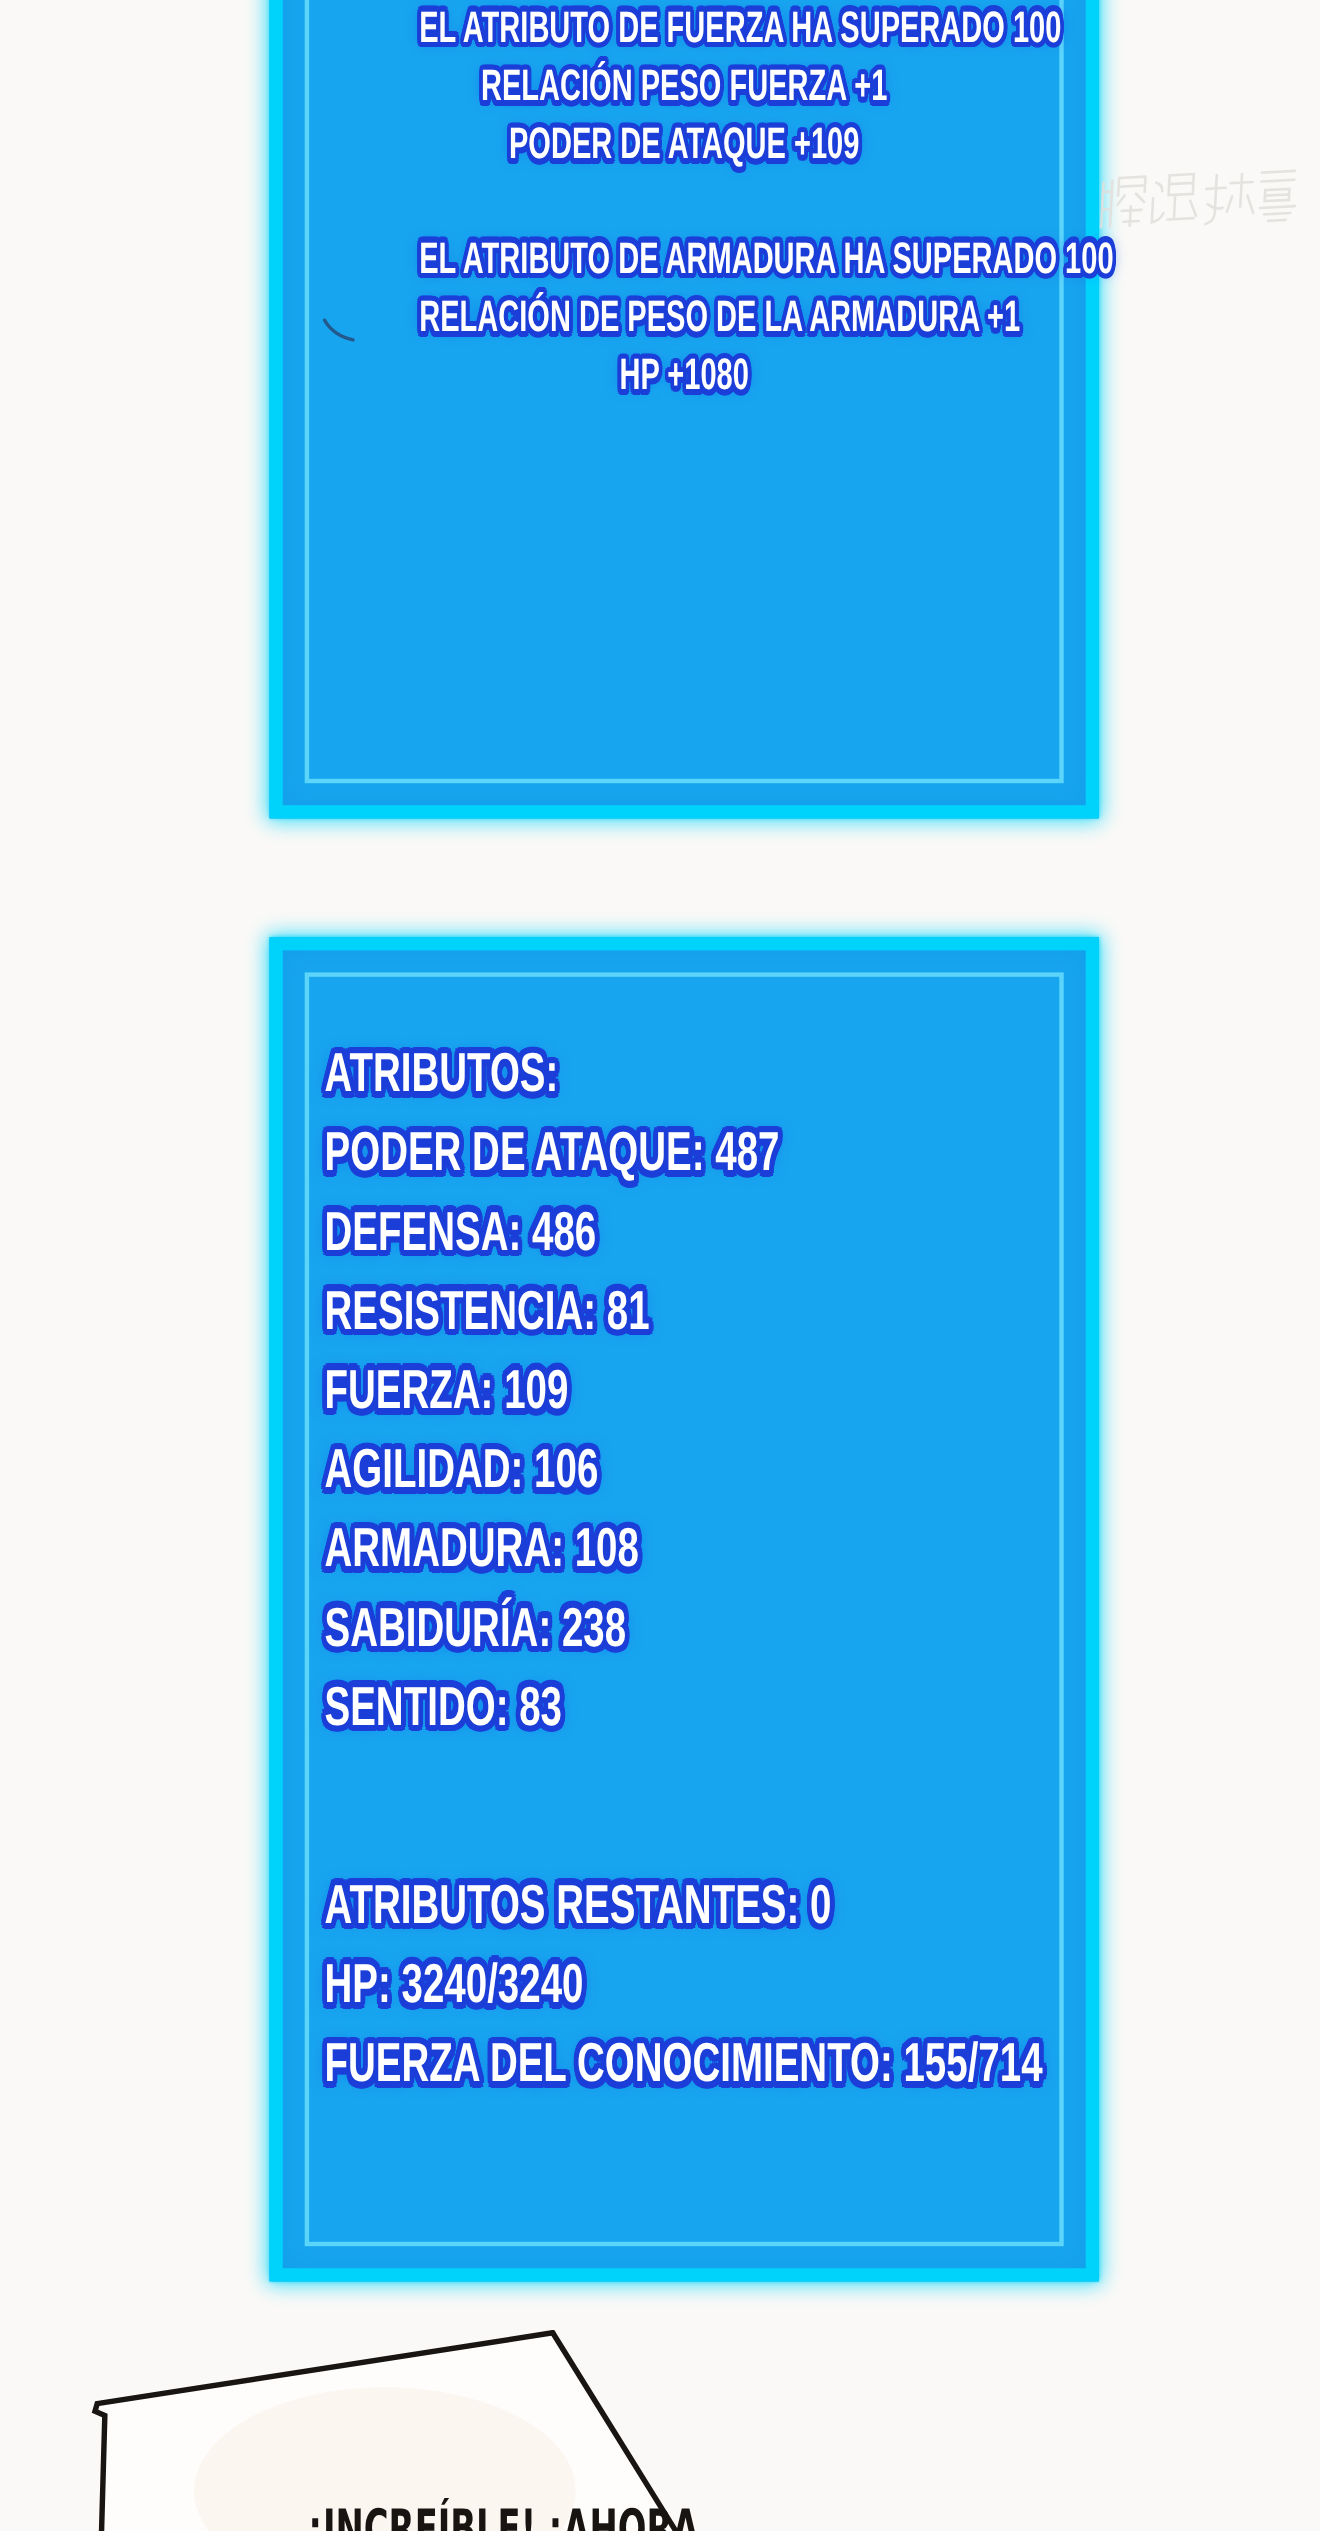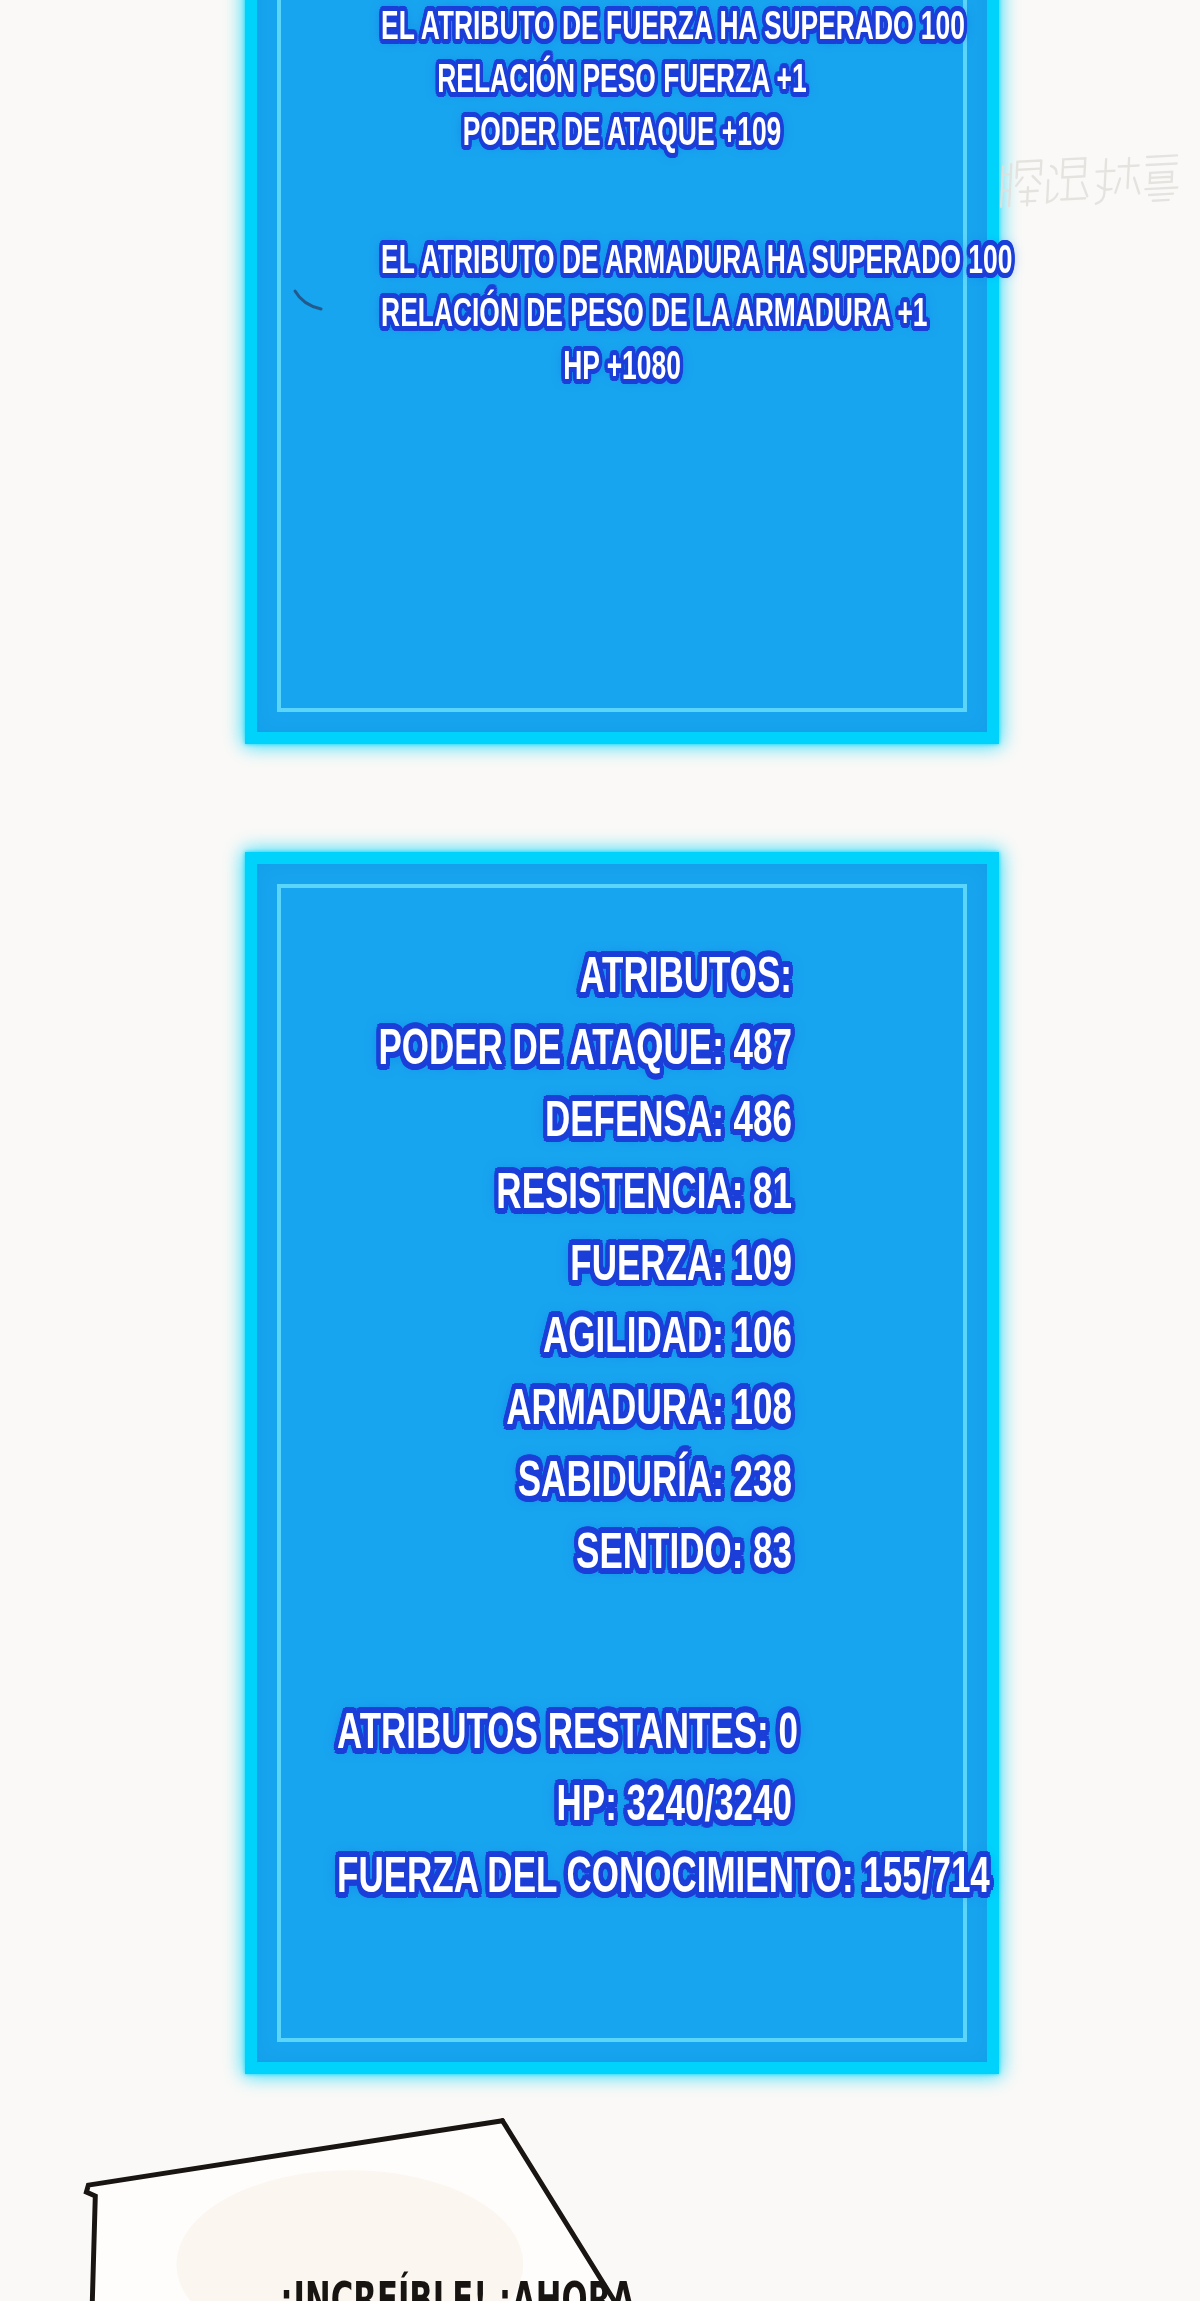--- a/index.html
+++ b/index.html
@@ -26,33 +26,33 @@
     pointer-events:none;
   }
   #panel-notifications{top:-62px;height:806px;}
   #panel-stats{top:852px;height:1222px;}
 
   
   .sys-text{position:relative;color:#fff;font-weight:bold;}
   .notif-text{padding-top:49px;text-align:center;}
   .notif-group{margin:0;}
   .notif-group.g2{margin-top:49px;}
-  .notif-group.g3{margin-top:75px;}
+  .notif-group.g3{margin-top:51px;}
   .notif-line{
     line-height:53px;font-size:40px;
     transform:scaleX(.66);transform-origin:50% 50%;
     white-space:nowrap;
     text-shadow:
       5px 0 0 #1c3ed8,-5px 0 0 #1c3ed8,0 5px 0 #1c3ed8,0 -5px 0 #1c3ed8,
       4px 4px 0 #1c3ed8,-4px 4px 0 #1c3ed8,4px -4px 0 #1c3ed8,-4px -4px 0 #1c3ed8,
       2px 5px 0 #1c3ed8,-2px 5px 0 #1c3ed8,2px -5px 0 #1c3ed8,-2px -5px 0 #1c3ed8,
       5px 2px 0 #1c3ed8,-5px 2px 0 #1c3ed8,5px -2px 0 #1c3ed8,-5px -2px 0 #1c3ed8,
       0 0 14px rgba(12,70,230,.6);
   }
-  .stats-text{padding-top:75px;padding-left:80px;text-align:right;}
+  .stats-text{padding-top:75px;padding-left:38px;text-align:left;}
   .stat-line{
     line-height:72px;font-size:50px;
     transform:scaleX(.70);transform-origin:0 50%;
     white-space:nowrap;
     text-shadow:
       6px 0 0 #1c3ed8,-6px 0 0 #1c3ed8,0 6px 0 #1c3ed8,0 -6px 0 #1c3ed8,
       5px 5px 0 #1c3ed8,-5px 5px 0 #1c3ed8,5px -5px 0 #1c3ed8,-5px -5px 0 #1c3ed8,
       2px 6px 0 #1c3ed8,-2px 6px 0 #1c3ed8,2px -6px 0 #1c3ed8,-2px -6px 0 #1c3ed8,
       6px 2px 0 #1c3ed8,-6px 2px 0 #1c3ed8,6px -2px 0 #1c3ed8,-6px -2px 0 #1c3ed8,
       0 0 16px rgba(12,70,230,.6);

